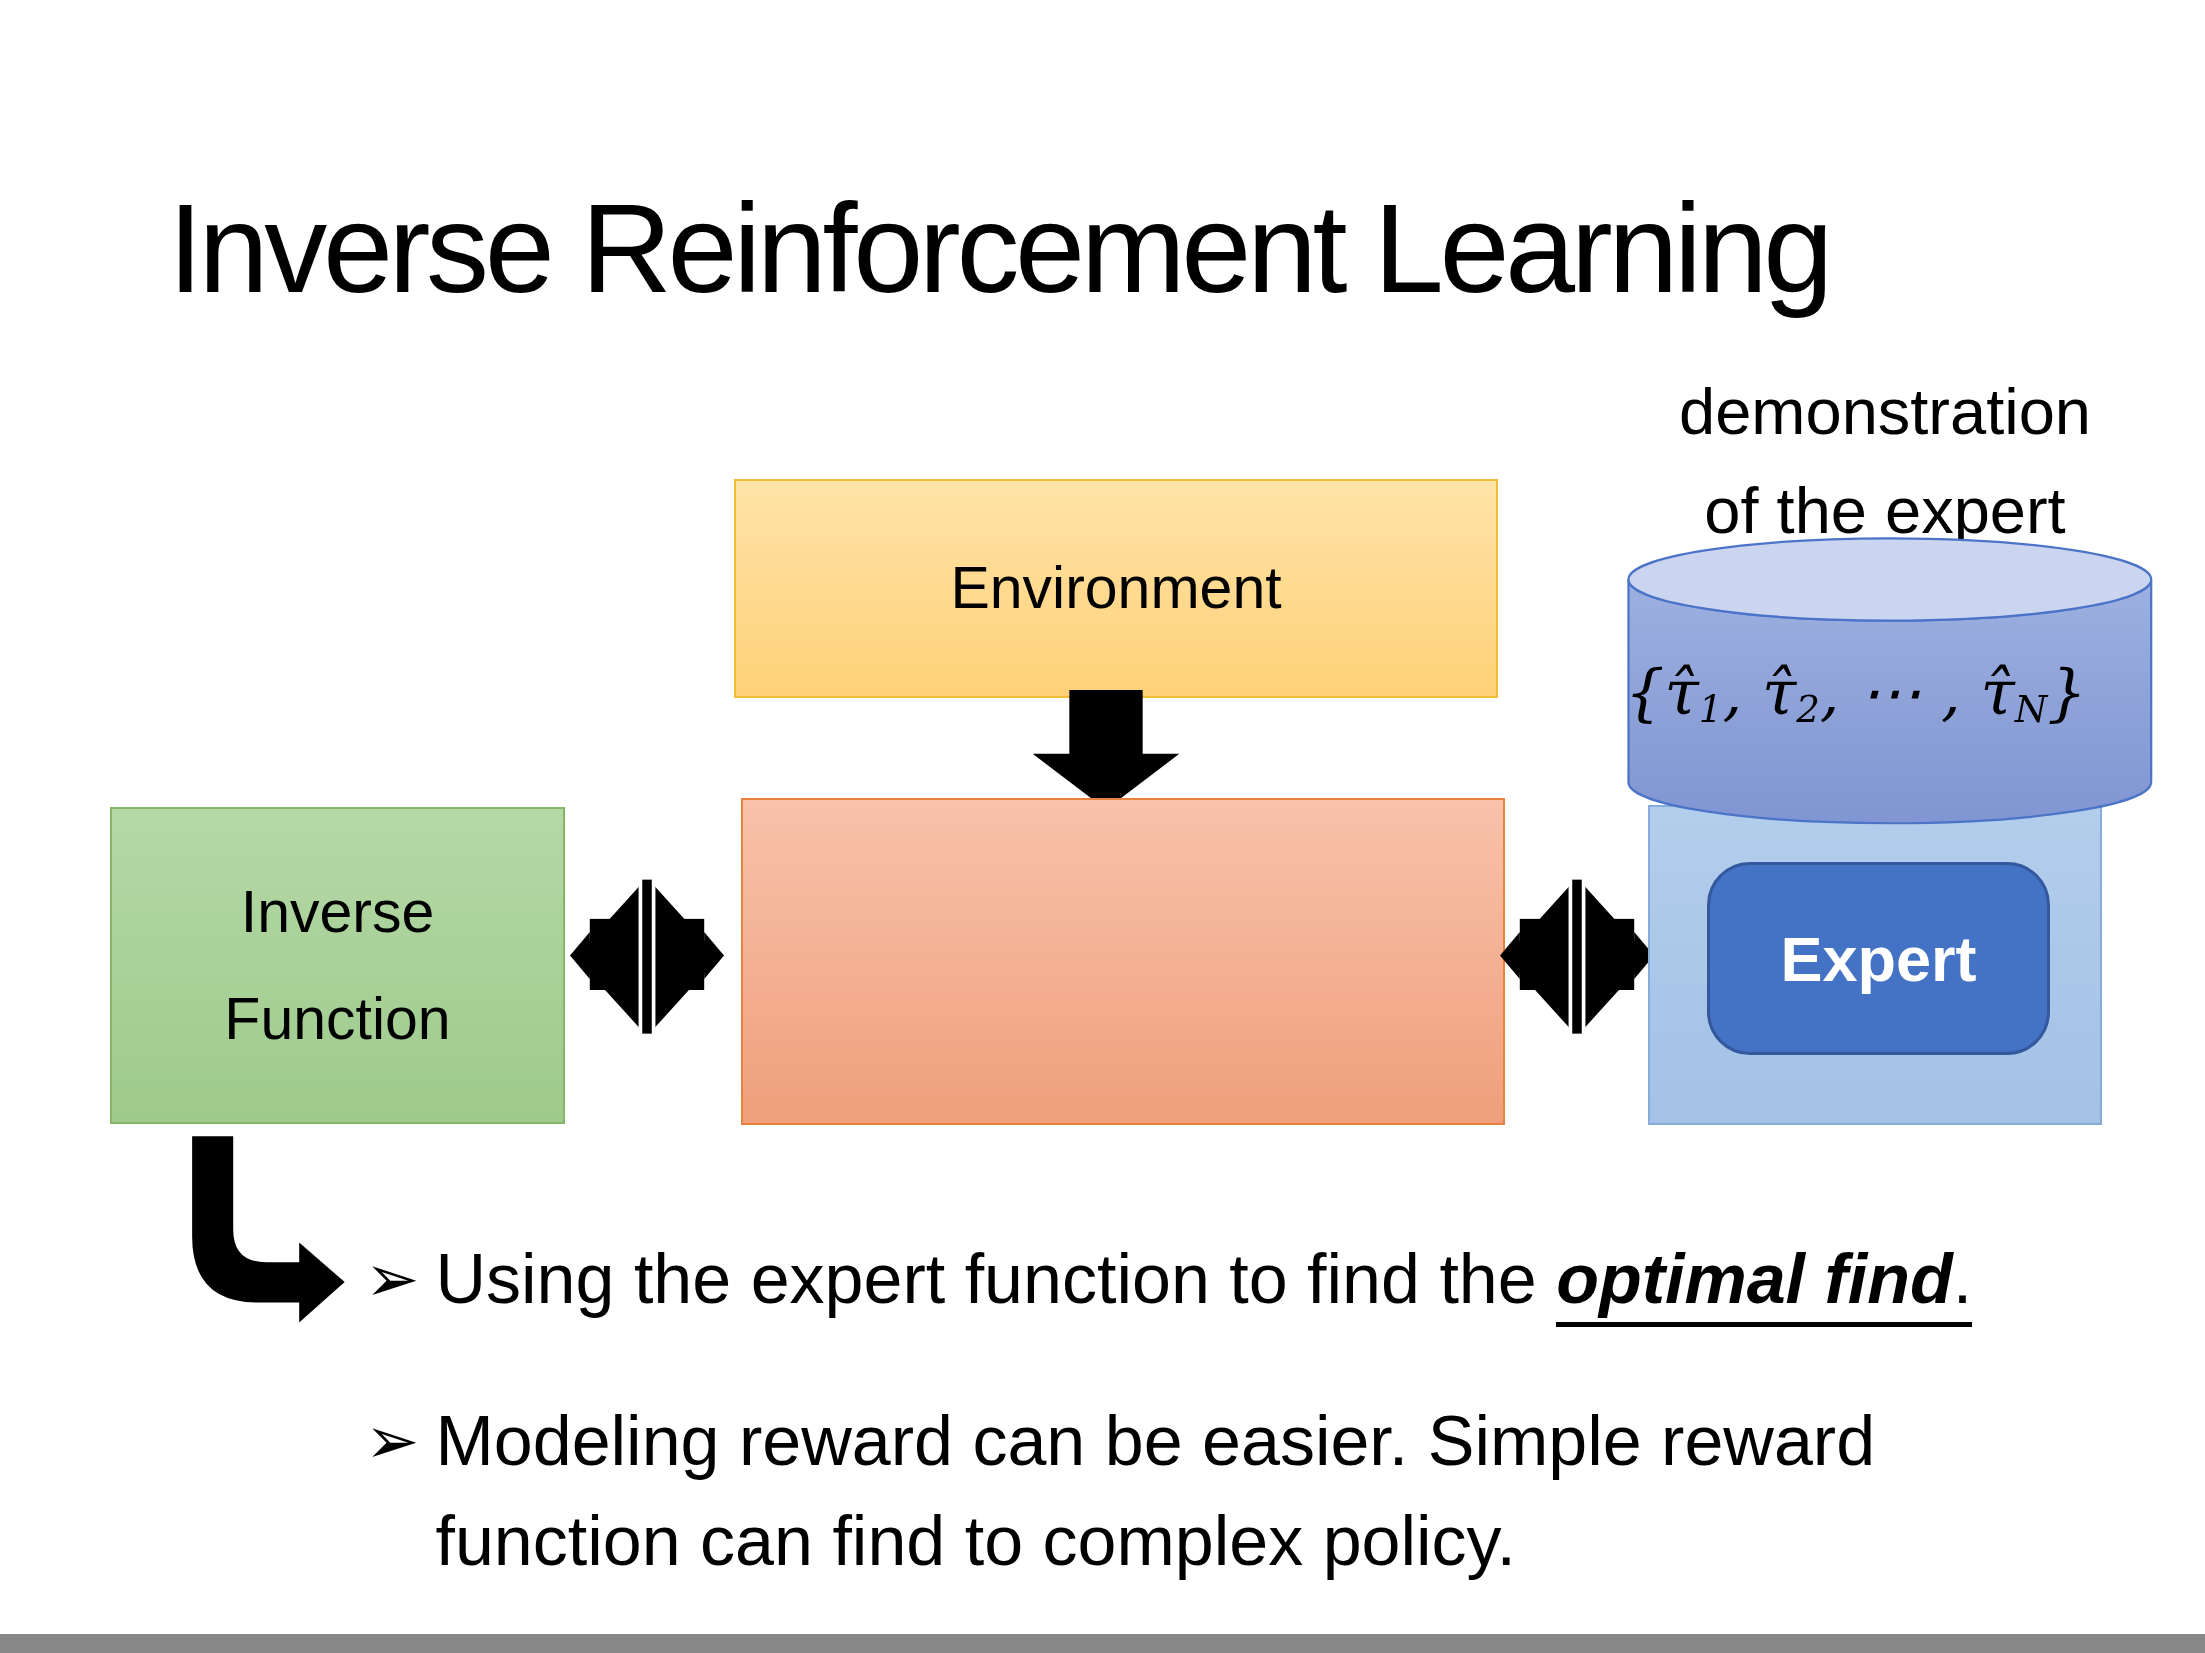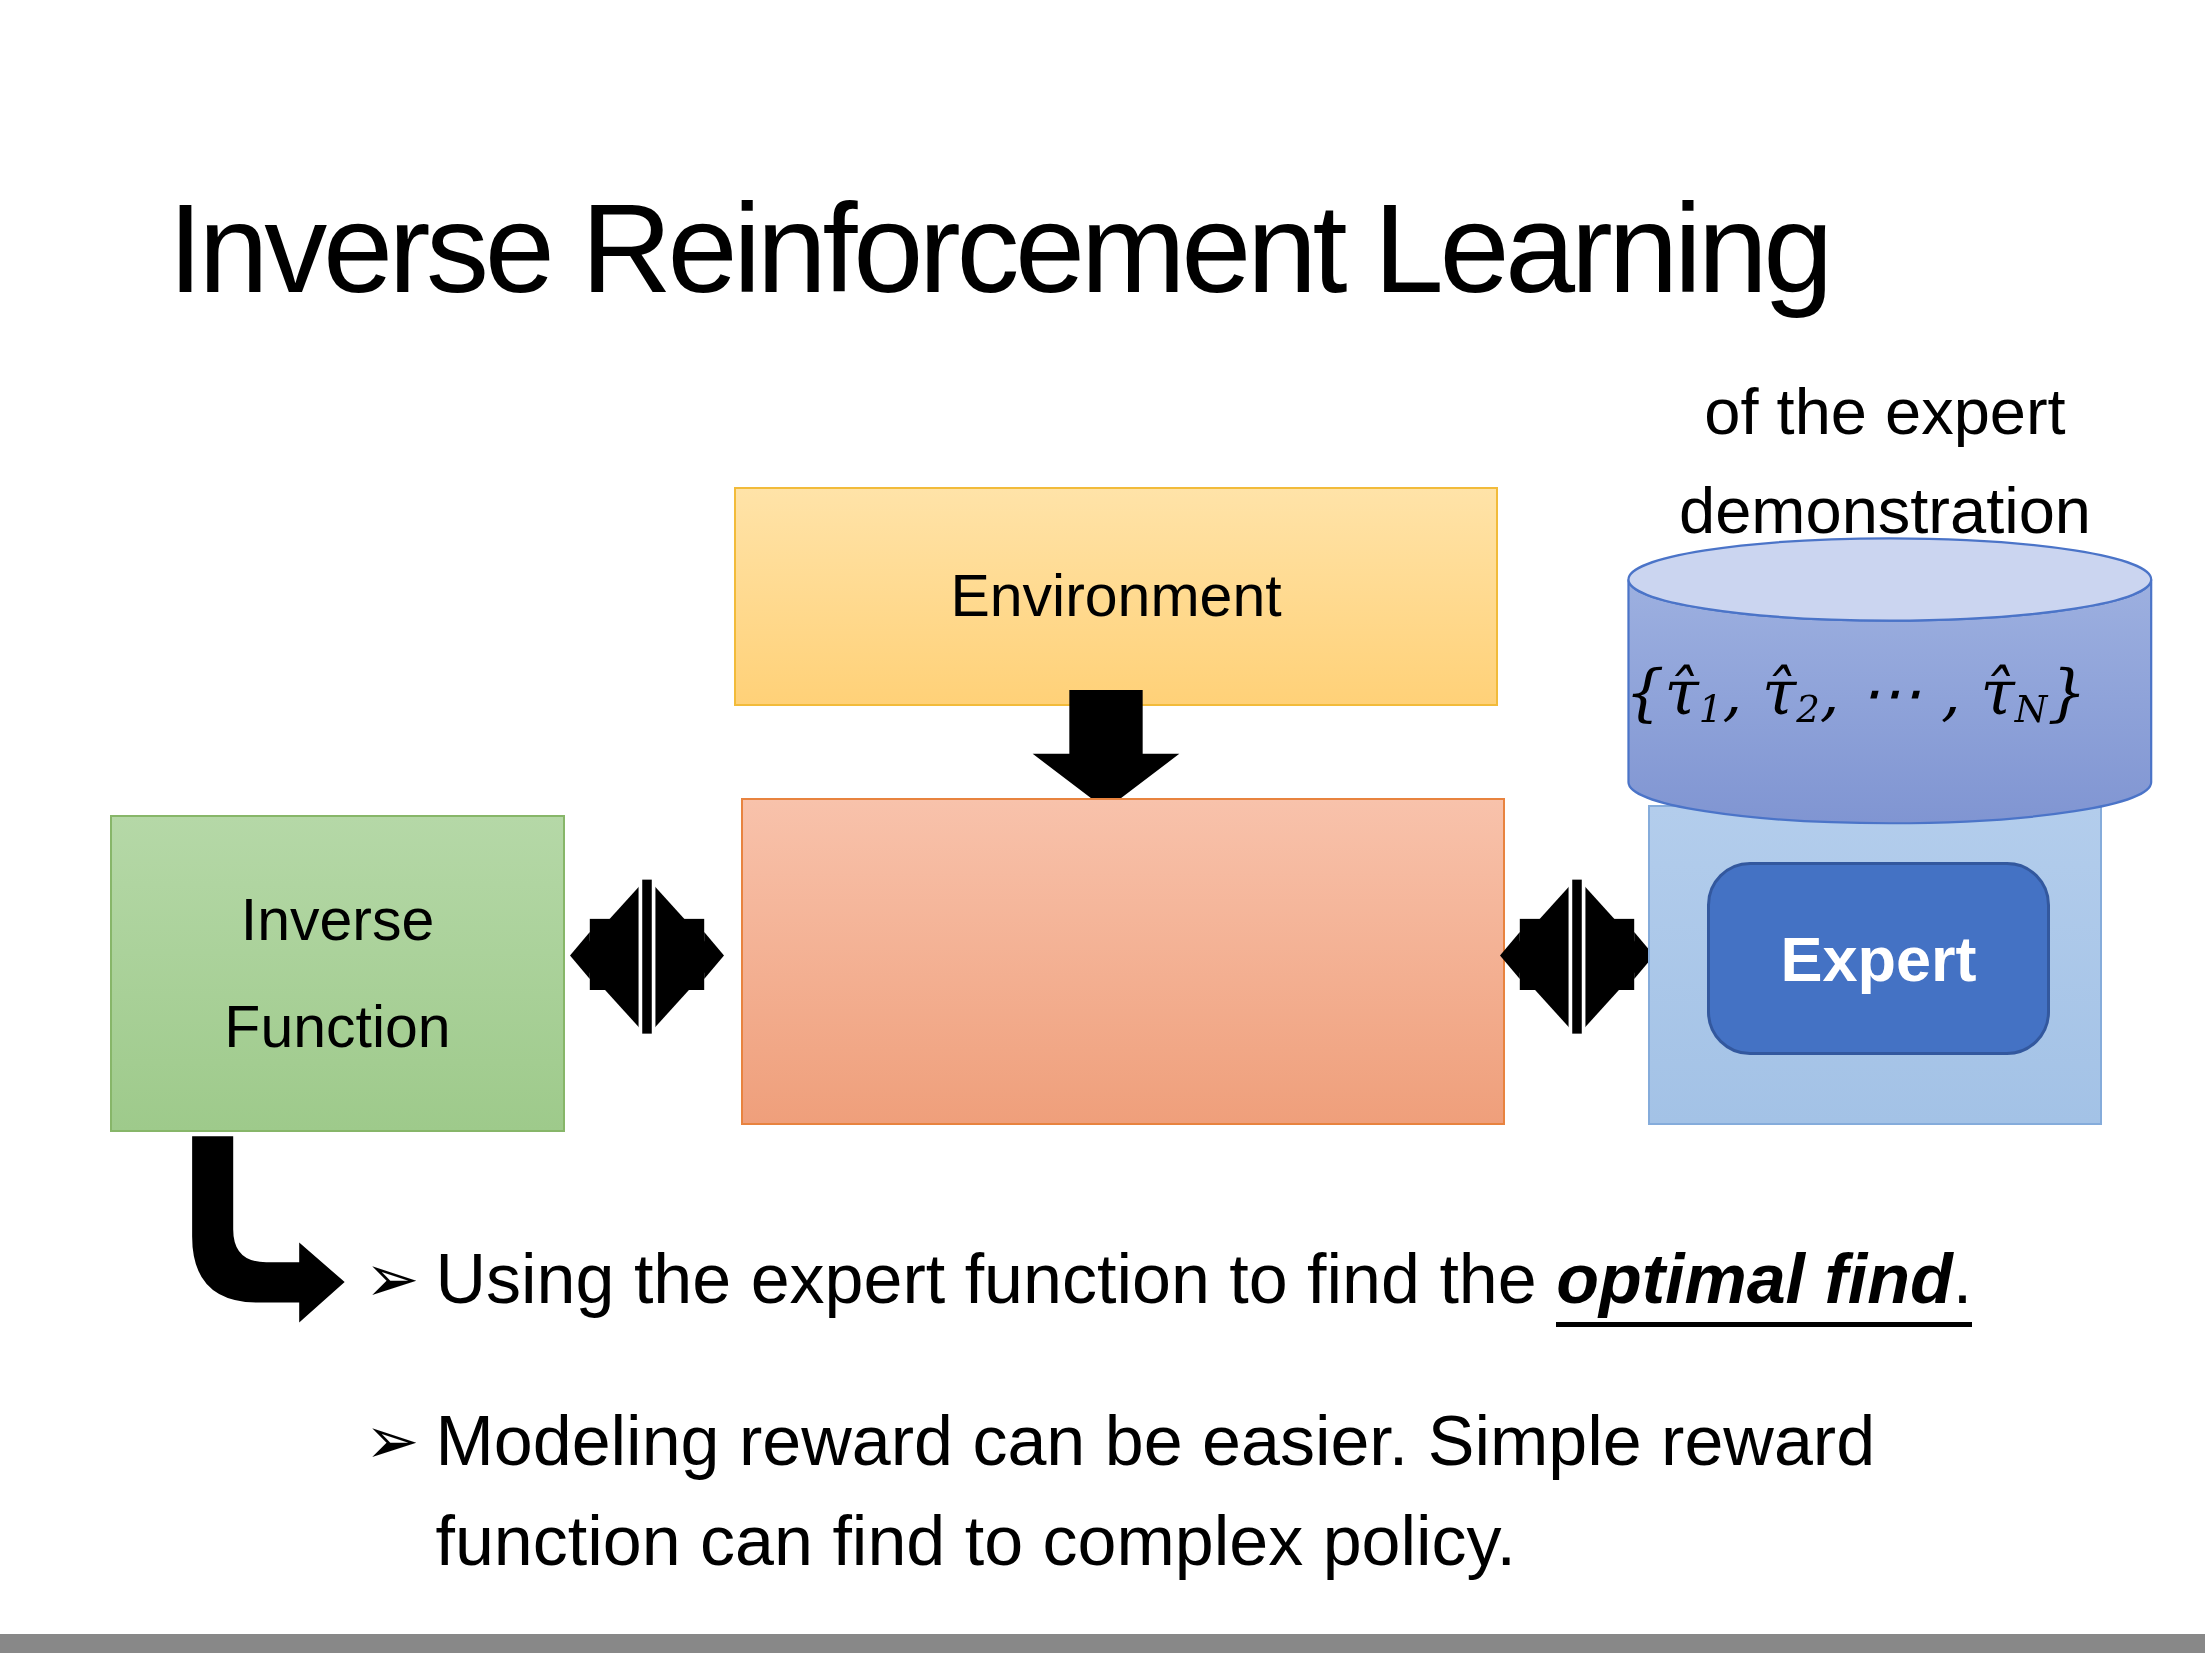--- a/index.html
+++ b/index.html
@@ -26,21 +26,21 @@
     left:1580px;top:362px;width:610px;
     font-size:65px;line-height:99px;
     text-align:center;
     white-space:nowrap;
   }
 
   
   .box{
     display:flex;align-items:center;justify-content:center;
     text-align:center;
-    font-size:59px;line-height:107px;margin-top:8px;
+    font-size:59px;line-height:107px;
   }
   .box-env{
     left:734px;top:479px;width:760px;height:215px;
     background:linear-gradient(180deg,var(--env_fill_top),var(--env_fill_bottom));
     border:2.2px solid var(--env_border);
   }
   .box-rl-back{
     left:741px;top:798px;width:760px;height:323px;
     background:linear-gradient(180deg,var(--rl_fill_top),var(--rl_fill_bottom));
     border:2.2px solid var(--rl_border);
@@ -113,22 +113,22 @@
   svg{display:block;}
 </style>
 </head>
 <body>
 
 <div class="slide">
 
   <div class="abs title">Inverse Reinforcement Learning</div>
 
   <div class="abs demo-caption">
+    <div>demonstration</div>
     <div>of the expert</div>
-    <div>demonstration</div>
   </div>
 
   <div class="abs box box-env">
     <span>Environment</span>
   </div>
 
   <svg class="abs" style="left:1029px;top:690px;" width="154" height="121" viewBox="0 0 210 165">
     <polygon points="55,0 155,0 155,87 205,87 105,163 5,87 55,87" fill="var(--arrow_color)"></polygon>
   </svg>
 

